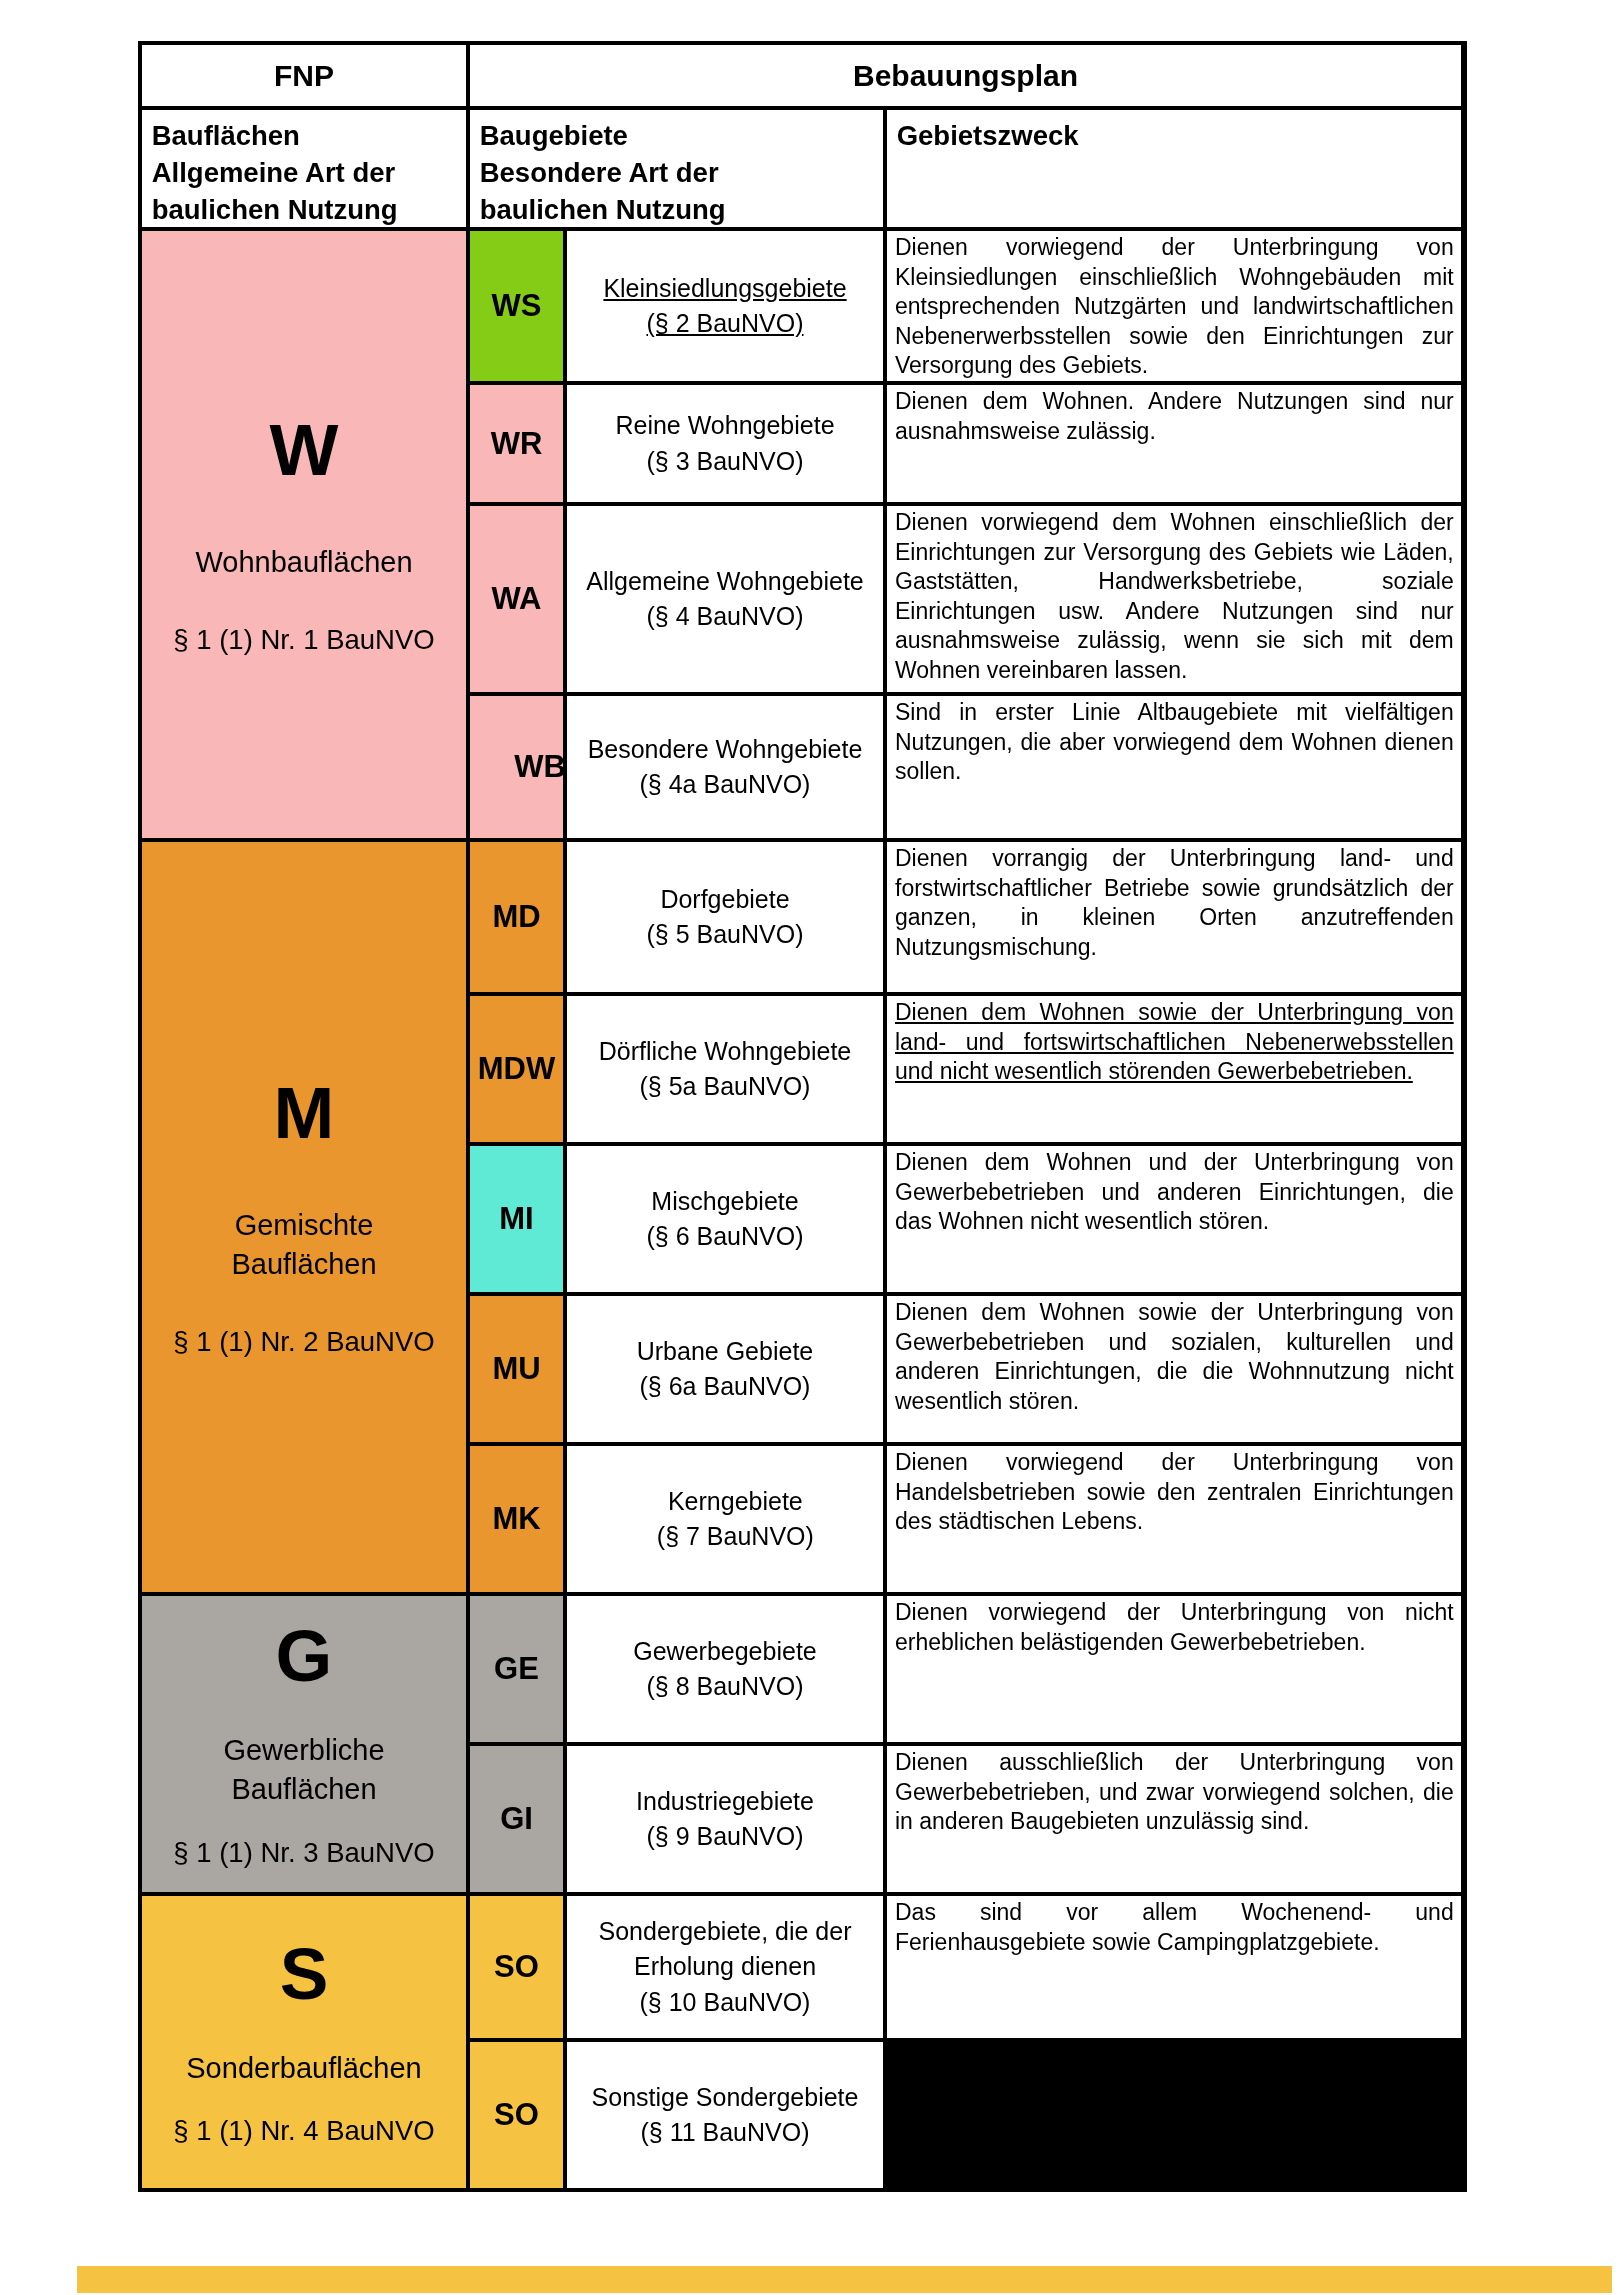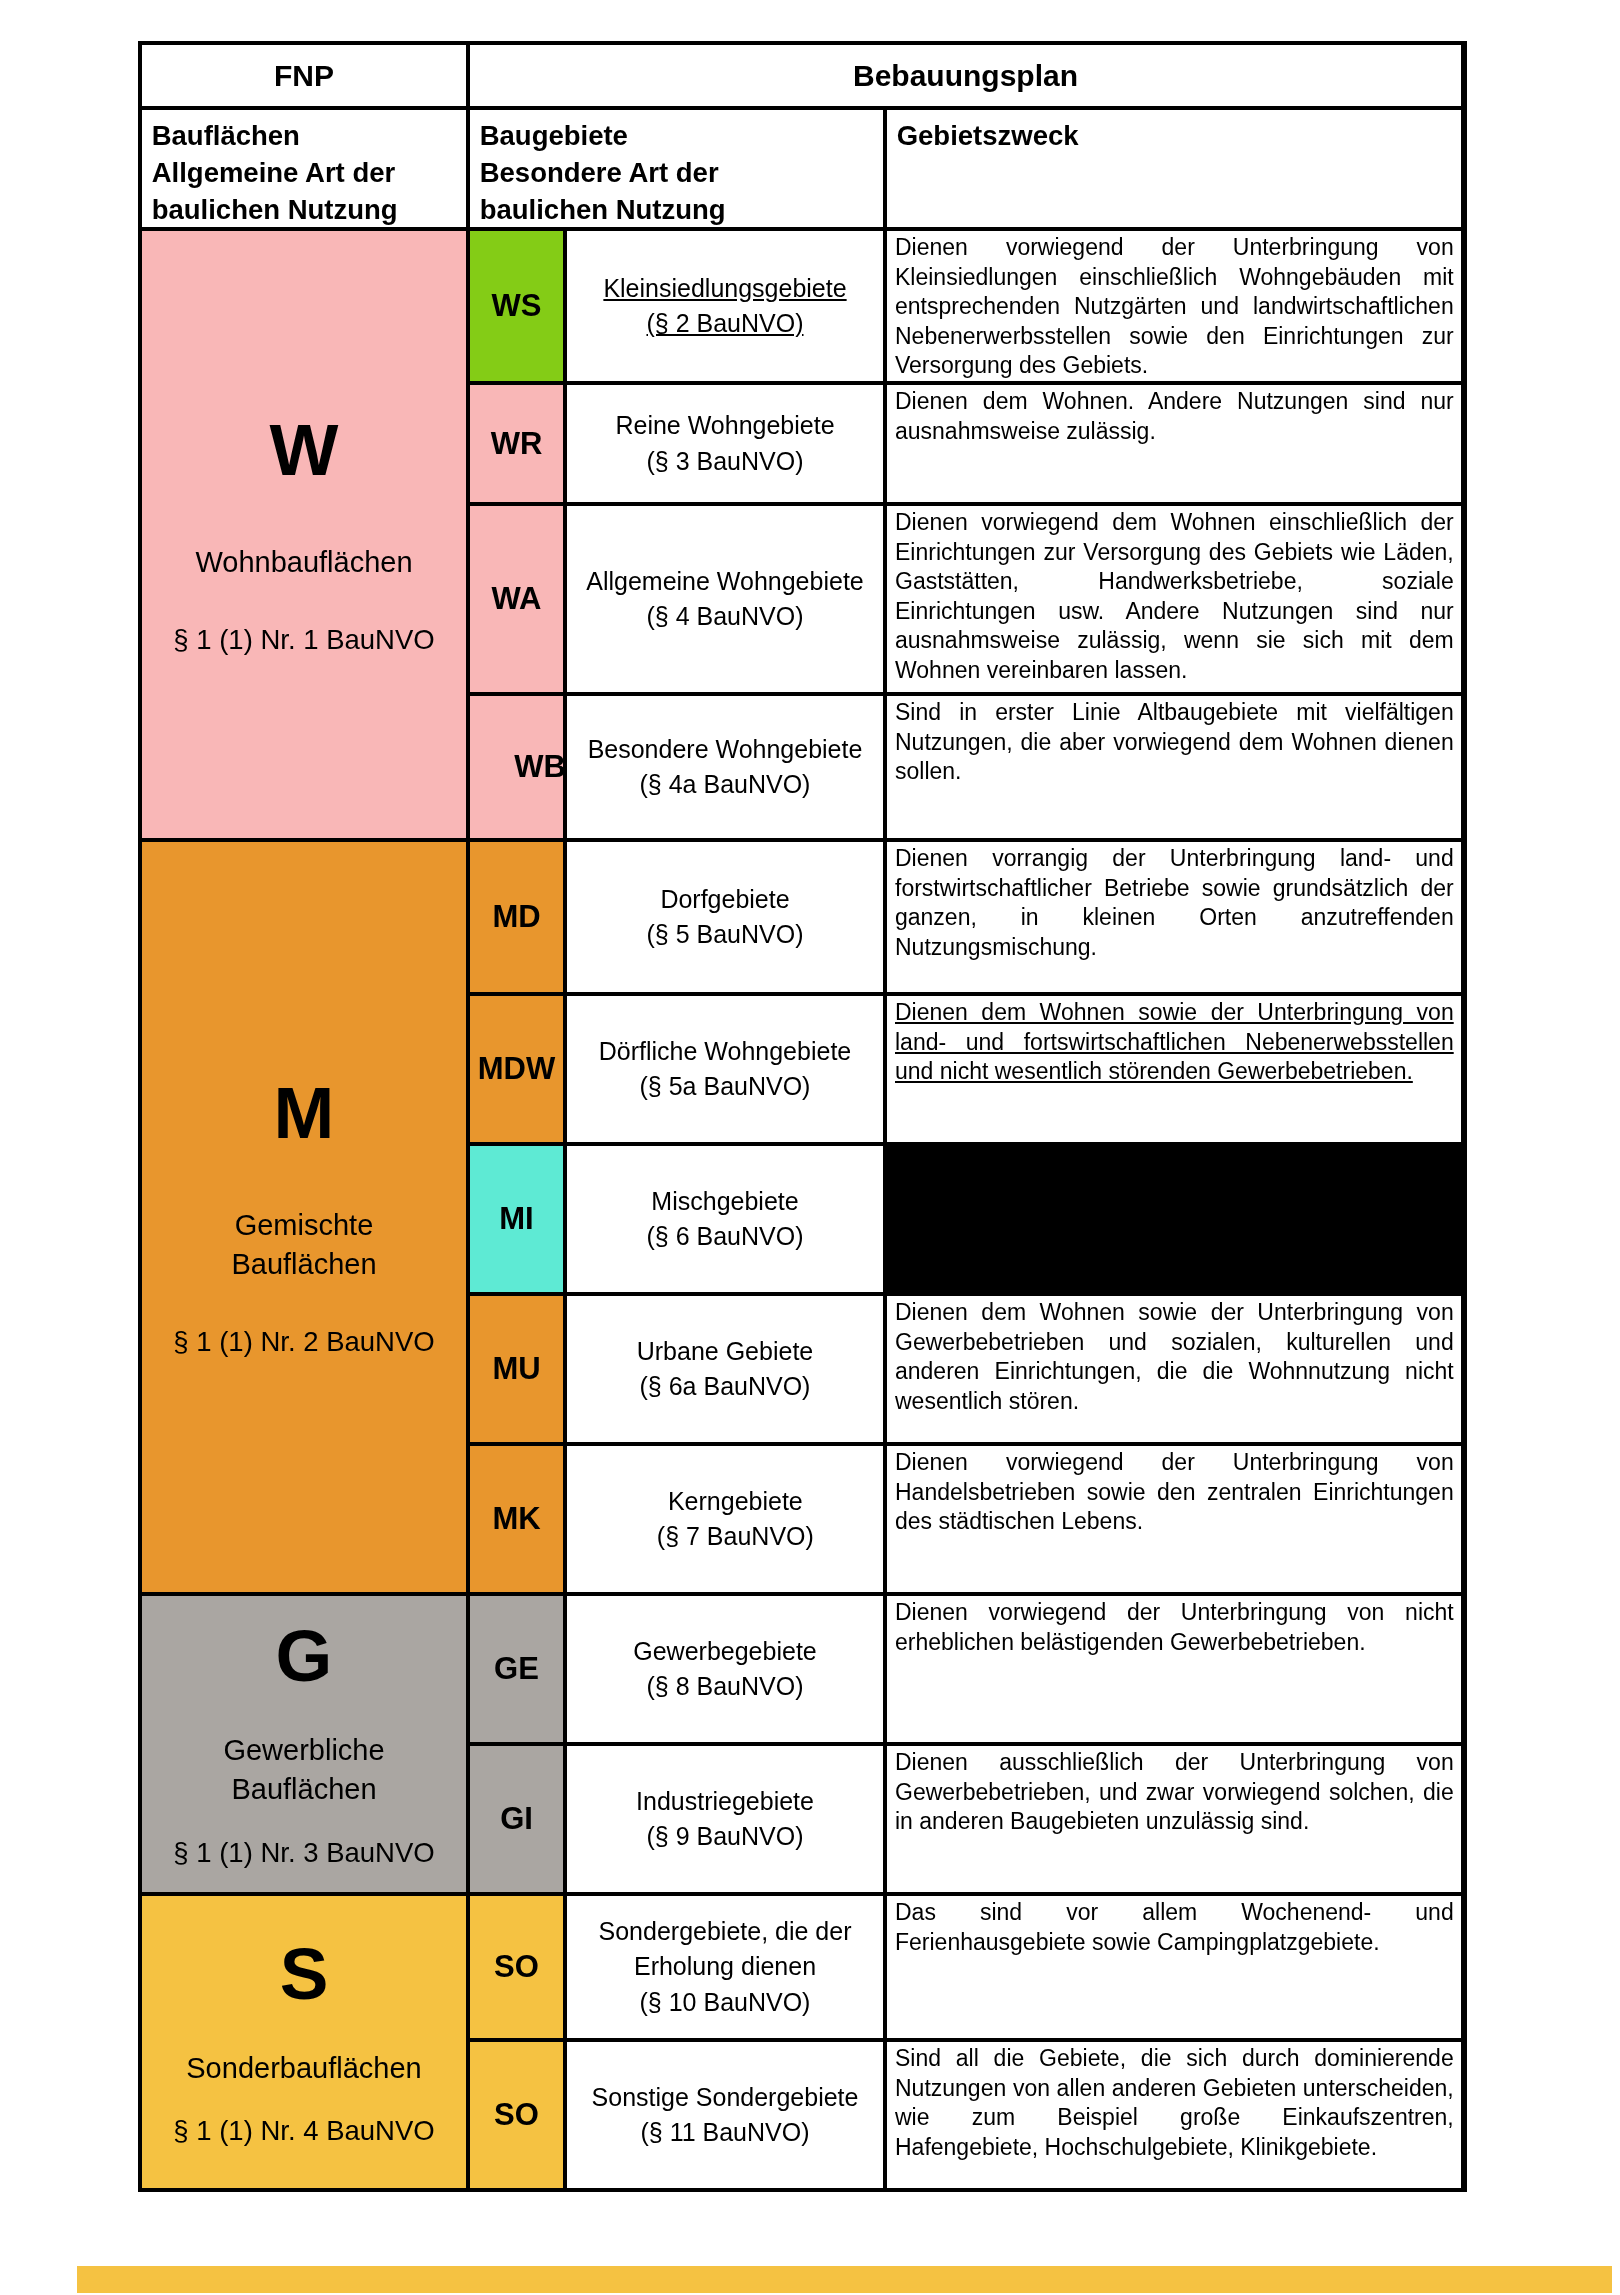--- a/index.html
+++ b/index.html
@@ -147,20 +147,21 @@
       <div>Dörfliche Wohngebiete</div>
       <div>(§ 5a BauNVO)</div>
     </div>
     <div class="cell zweck-cell" style="grid-row:8; grid-column:4;text-decoration:underline;">Dienen dem Wohnen sowie der Unterbringung von land- und fortswirtschaftlichen Nebenerwebsstellen und nicht wesentlich störenden Gewerbebetrieben.</div>
 
     <div class="cell code-cell" style="grid-area: 9 / 2; background-color: #5eead4;">MI</div>
     <div class="cell name-cell" style="grid-row:9; grid-column:3;">
       <div>Mischgebiete</div>
       <div>(§ 6 BauNVO)</div>
     </div>
+    <div class="cell zweck-cell" style="grid-row:9; grid-column:4;">Dienen dem Wohnen und der Unterbringung von Gewerbebetrieben und anderen Einrichtungen, die das Wohnen nicht wesentlich stören.</div>
 
     <div class="cell code-cell" style="grid-area: 10 / 2; background-color: rgb(232, 150, 45);">MU</div>
     <div class="cell name-cell" style="grid-row:10; grid-column:3;">
       <div>Urbane Gebiete</div>
       <div>(§ 6a BauNVO)</div>
     </div>
     <div class="cell zweck-cell" style="grid-row:10; grid-column:4;">Dienen dem Wohnen sowie der Unterbringung von Gewerbebetrieben und sozialen, kulturellen und anderen Einrichtungen, die die Wohnnutzung nicht wesentlich stören.</div>
 
     <div class="cell code-cell" style="grid-area: 11 / 2; background-color: rgb(232, 150, 45);">MK</div>
     <div class="cell name-cell" style="grid-row:11; grid-column:3;padding-left:32px;">
@@ -201,20 +202,19 @@
       <div>Sondergebiete, die der Erholung dienen</div>
       <div>(§ 10 BauNVO)</div>
     </div>
     <div class="cell zweck-cell" style="grid-row:14; grid-column:4;">Das sind vor allem Wochenend- und Ferienhausgebiete sowie Campingplatzgebiete.</div>
 
     <div class="cell code-cell" style="grid-area: 15 / 2; background-color: rgb(245, 194, 66);">SO</div>
     <div class="cell name-cell" style="grid-row:15; grid-column:3;">
       <div>Sonstige Sondergebiete</div>
       <div>(§ 11 BauNVO)</div>
     </div>
-    <div class="cell zweck-cell" style="grid-row:15; grid-column:4;">Sind all die Gebiete, die sich durch dominierende Nutzungen von allen anderen Gebieten unterscheiden, wie zum Beispiel große Einkaufszentren, Hafengebiete, Hochschulgebiete, Klinikgebiete.</div>
 
   </div>
 
   <div class="footer-bar" style="background-color: rgb(245, 194, 66);"></div>
 
 </div>
 
 
 </body></html>

